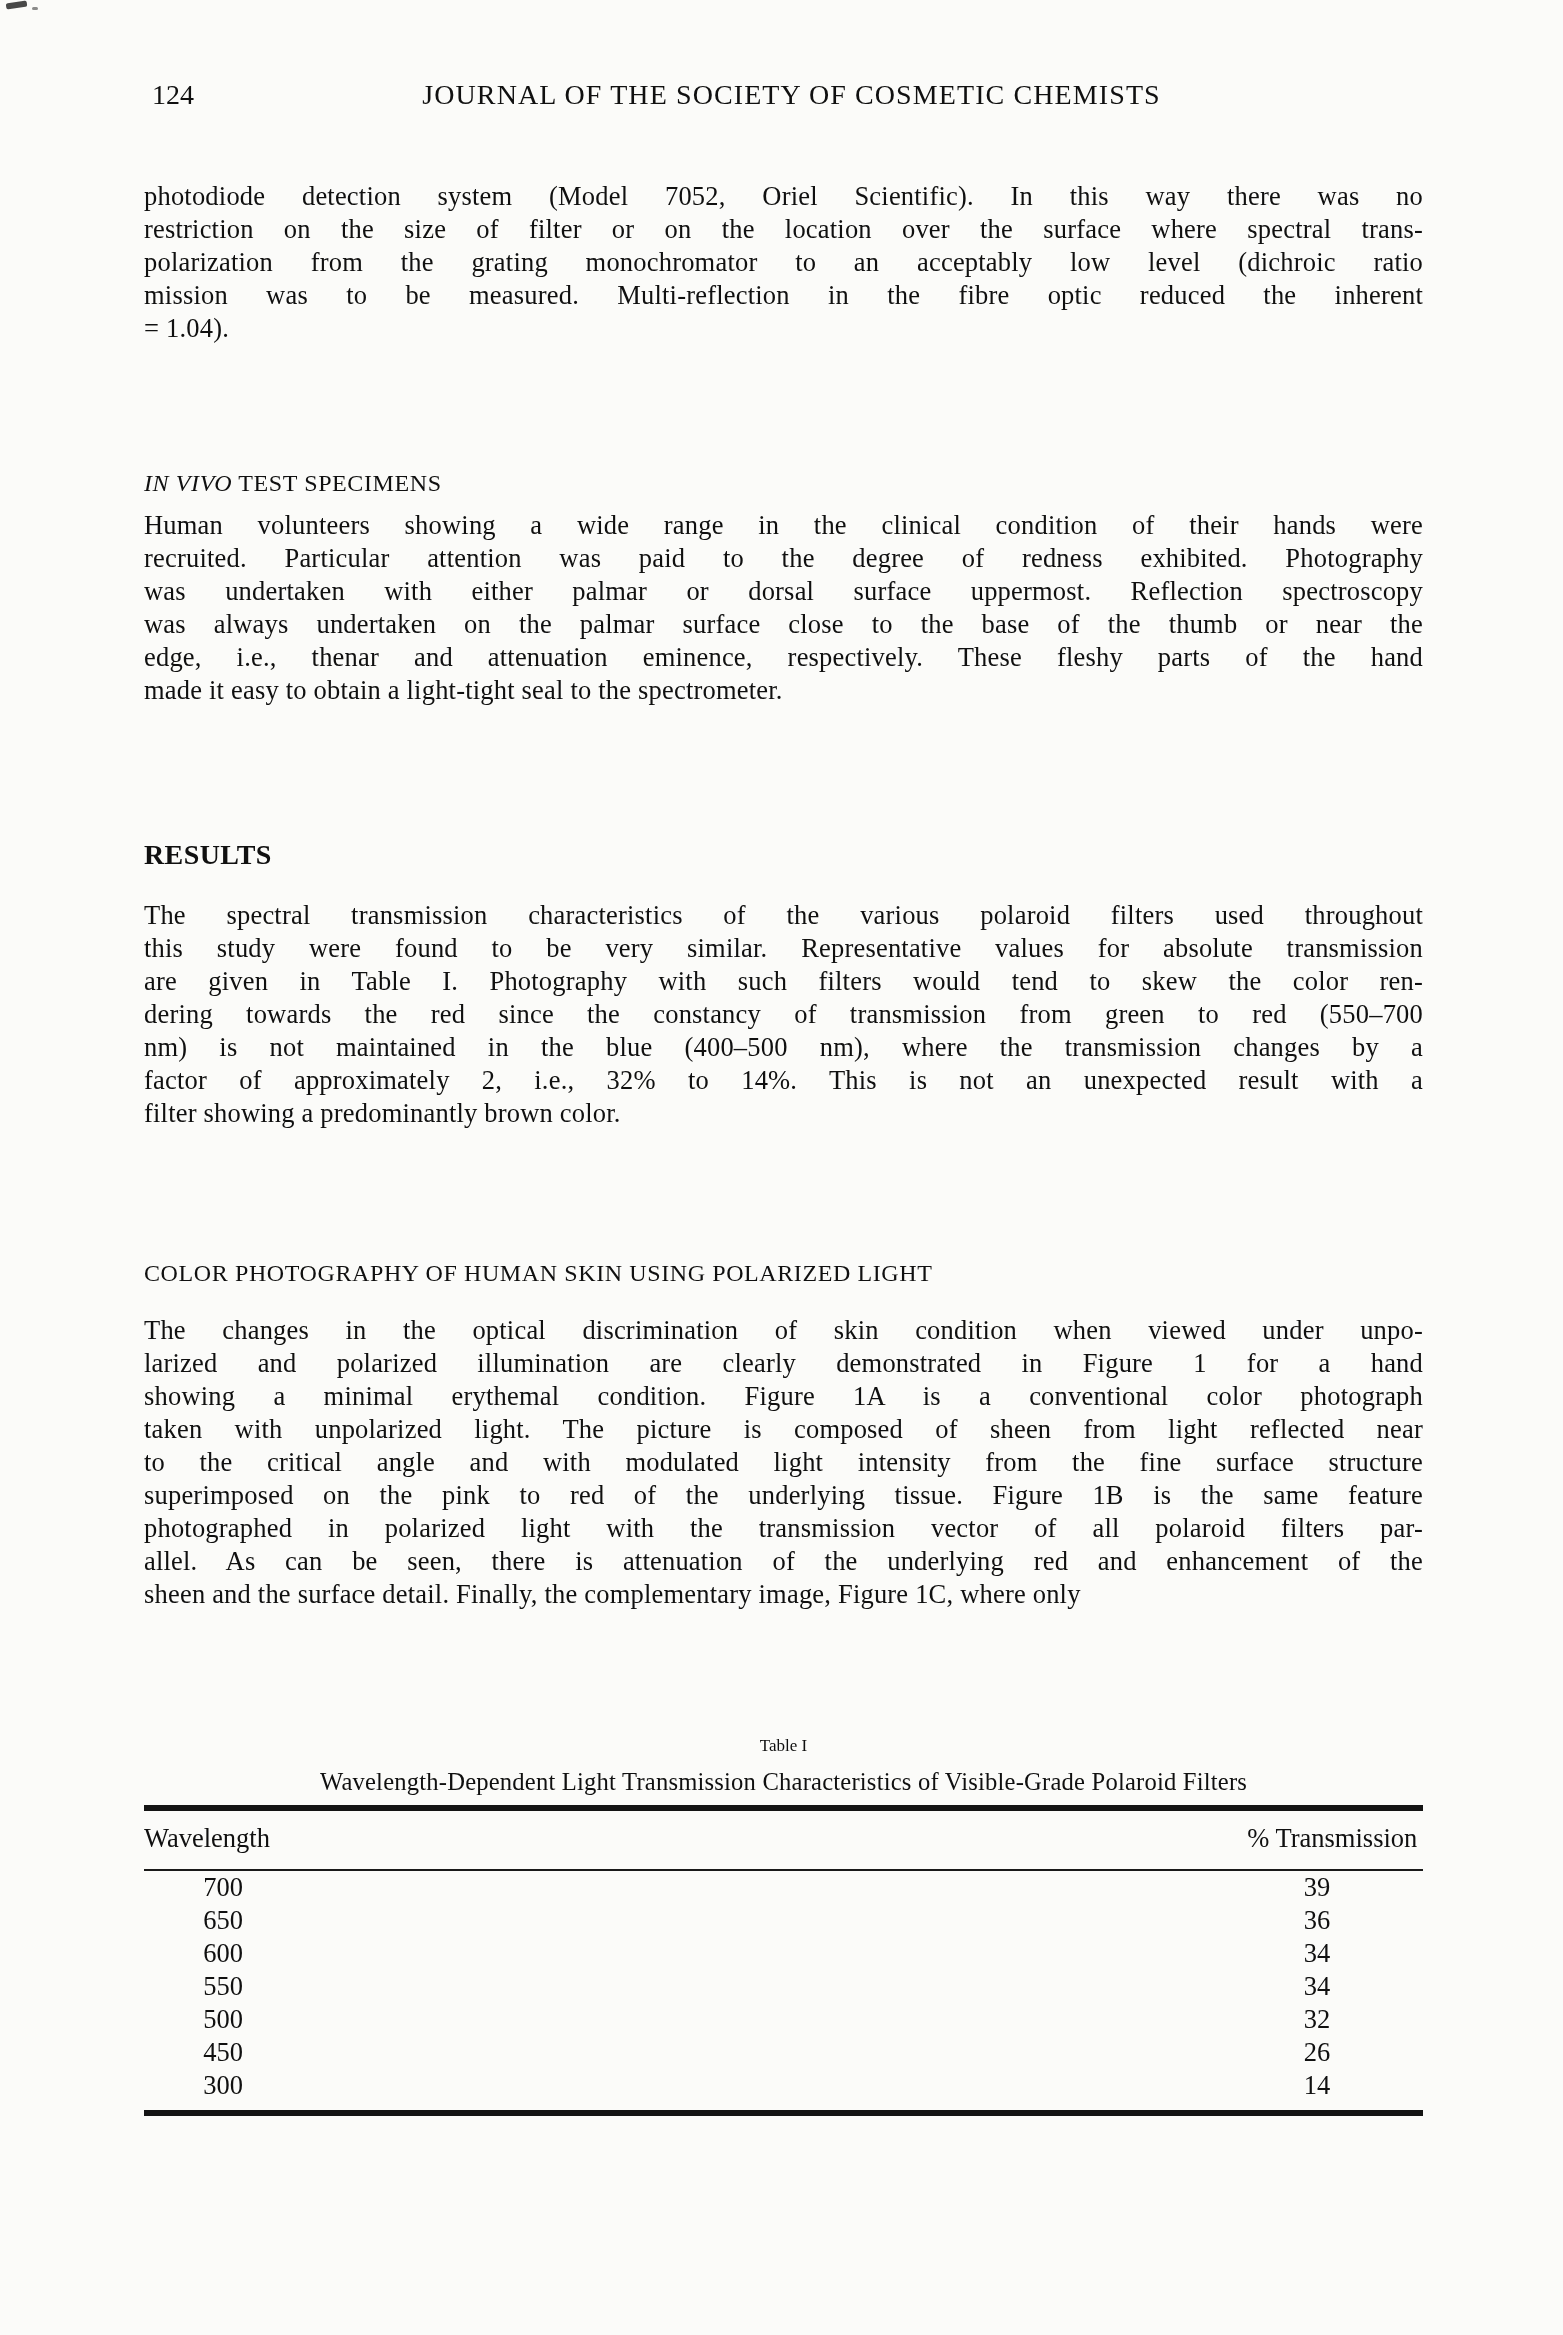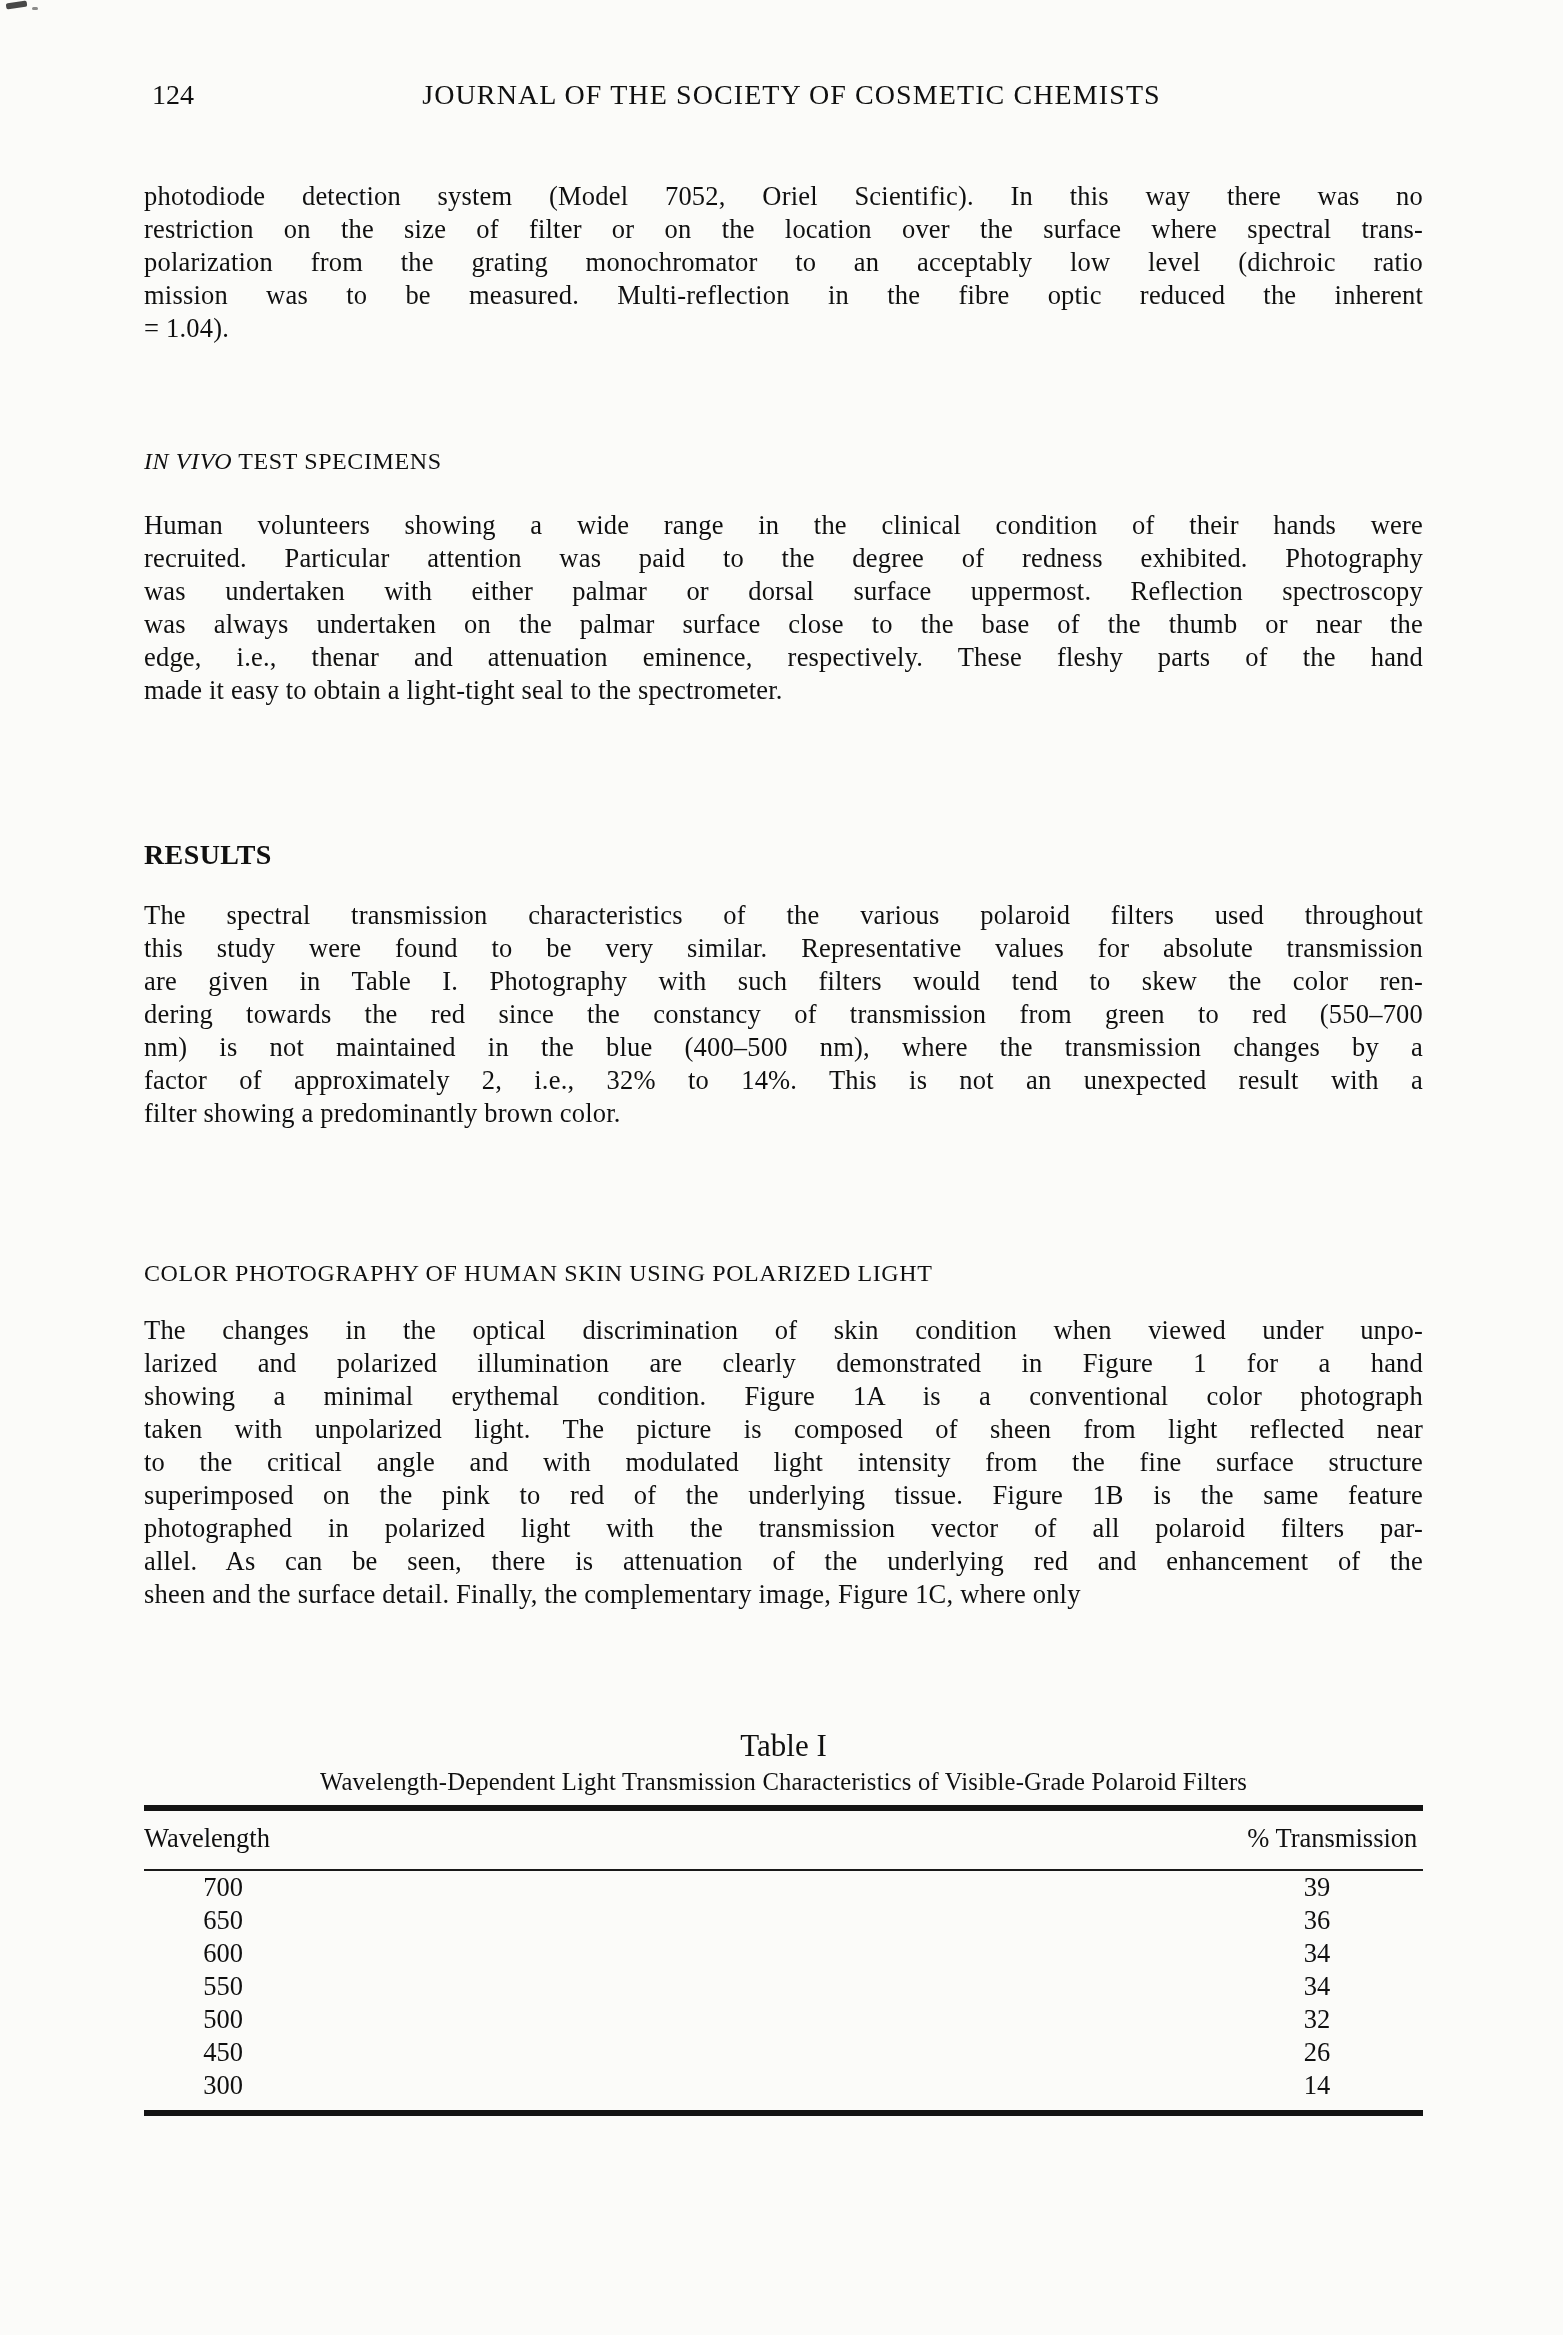--- a/index.html
+++ b/index.html
@@ -27,21 +27,21 @@
          text-align:justify;text-align-last:justify;white-space:normal;}
   .pline.pline-last{text-align-last:left;}
 
   
   .sec-head-small{font-size:24px;line-height:29px;letter-spacing:0.6px;}
   .sec-head-small .ital{font-style:italic;}
   .sec-head-bold{font-size:28px;line-height:34px;font-weight:bold;letter-spacing:0.4px;}
 
   
   .table-block{top:1730px;}
-  .t-title{text-align:center;font-size:31px;line-height:32px;}
+  .t-title{text-align:center;font-size:17px;line-height:32px;}
   .t-subtitle{text-align:center;font-size:24.6px;line-height:32px;margin-top:3.8px;letter-spacing:0.2px;}
   .t-rule-top{margin-top:7.6px;height:5.7px;background:#141414;}
   .t-headrow{display:flex;justify-content:space-between;padding:11.4px 5.7px 13.2px 0;font-size:26.5px;line-height:33px;}
   .t-rule-mid{height:2.8px;background:#1a1a1a;}
   .t-body{}
   .t-row{display:flex;justify-content:space-between;height:33px;font-size:26.5px;line-height:33px;}
   .t-cell-wl{padding-left:44px;width:70px;text-align:center;}
   .t-cell-tr{width:212px;text-align:center;}
   .t-rule-bottom{margin-top:7.6px;height:5.7px;background:#141414;}
 
@@ -64,21 +64,21 @@
   </div>
 
   <div class="col" style="top:180px">
       <div class="pline">photodiode detection system (Model 7052, Oriel Scientific). In this way there was no</div>
       <div class="pline">restriction on the size of filter or on the location over the surface where spectral trans-</div>
       <div class="pline">polarization from the grating monochromator to an acceptably low level (dichroic ratio</div>
       <div class="pline">mission was to be measured. Multi-reflection in the fibre optic reduced the inherent</div>
       <div class="pline pline-last">= 1.04).</div>
     </div>
 
-  <div class="col sec-head-small" style="top:447px">
+  <div class="col sec-head-small" style="top:469px">
     <span class="ital">IN VIVO</span><span> TEST SPECIMENS</span>
   </div>
   <div class="col" style="top:509px">
       <div class="pline">Human volunteers showing a wide range in the clinical condition of their hands were</div>
       <div class="pline">recruited. Particular attention was paid to the degree of redness exhibited. Photography</div>
       <div class="pline">was undertaken with either palmar or dorsal surface uppermost. Reflection spectroscopy</div>
       <div class="pline">was always undertaken on the palmar surface close to the base of the thumb or near the</div>
       <div class="pline">edge, i.e., thenar and attenuation eminence, respectively. These fleshy parts of the hand</div>
       <div class="pline pline-last">made it easy to obtain a light-tight seal to the spectrometer.</div>
     </div>

